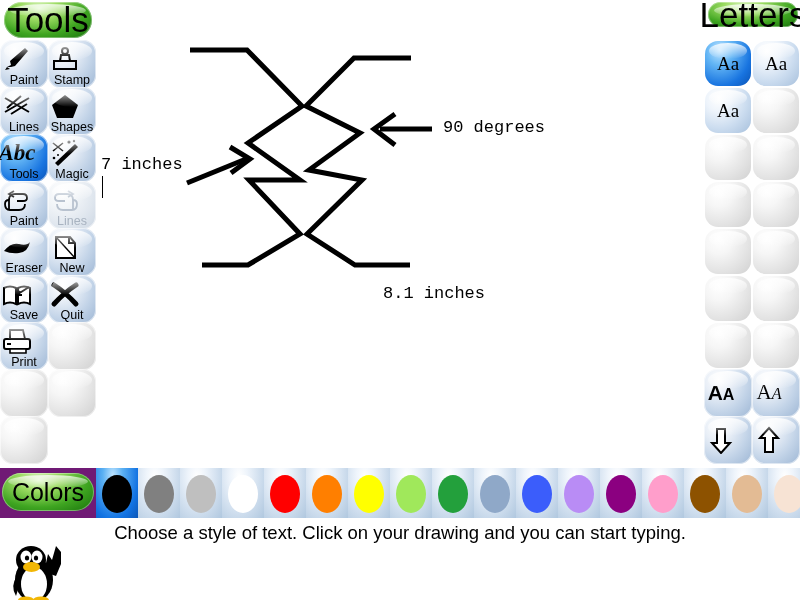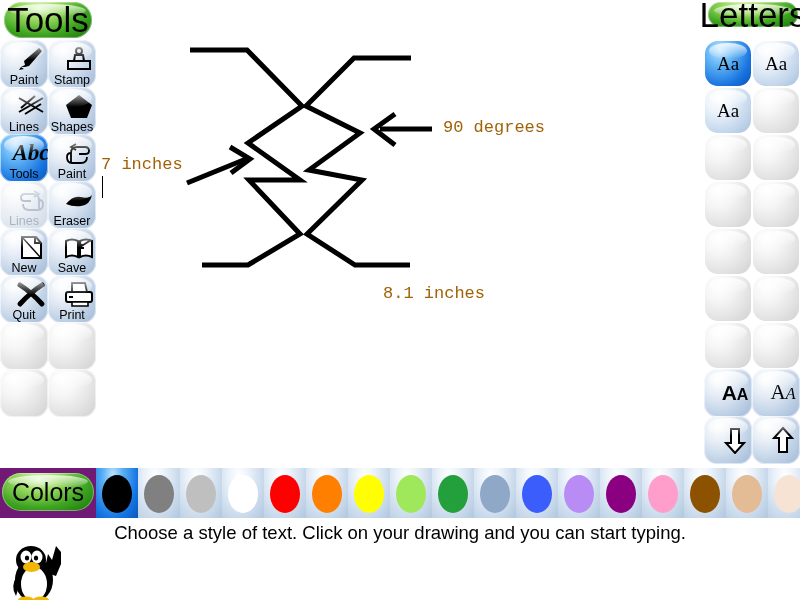--- a/index.html
+++ b/index.html
@@ -9,21 +9,21 @@
     font-family:"Liberation Sans", sans-serif;
   }
   #app{position:relative;width:800px;height:600px;}
 
   
   .btn{
     position:relative;width:48px;height:48px;
     border-radius:13px;
     background:radial-gradient(ellipse at 30% 22%, #ffffff 0%, #e9eff7 28%, #c3d4e8 62%, #9db6d4 100%);
     box-shadow:inset 0 0 0 1px rgba(255,255,255,.55);
-    display:flex;flex-direction:column;align-items:flex-end;justify-content:flex-end;
+    display:flex;flex-direction:column;align-items:flex-start;justify-content:flex-end;
     box-sizing:border-box;padding-bottom:1px;
     overflow:hidden;
   }
   .btn.sel{
     background:radial-gradient(ellipse at 32% 20%, #bfe4ff 0%, #64b6f5 30%, #1874e0 70%, #0a53b5 100%);
   }
   .btn.empty{
     background:radial-gradient(ellipse at 30% 22%, #ffffff 0%, #f6f6f6 30%, #e2e2e2 66%, #cfcfcf 100%);
   }
   .btn.disabled{
@@ -93,21 +93,21 @@
     background:linear-gradient(to bottom, rgba(255,255,255,.85), rgba(255,255,255,0));
   }
   .fontbtn .ftxt{position:relative;z-index:2;}
 
   
   #canvas{position:absolute;left:96px;top:0;width:608px;height:468px;background:#fff;overflow:hidden;}
   #canvas svg{display:block;}
   .canvtext{
     position:absolute;
     font-family:"Liberation Mono", monospace;
-    font-size:17px;color:#a16207;white-space:pre;
+    font-size:17px;color:#000000;white-space:pre;
   }
   .caret{
     position:absolute;width:1px;height:22px;background:#000;
   }
 
   
   #colorsrow{position:absolute;left:0;top:468px;width:800px;height:52px;background:#701a75;}
   .cswatch{
     position:absolute;top:0;width:42px;height:52px;
     background:radial-gradient(ellipse at 40% 16%, #ffffff 0%, #eef4fb 24%, #cfdeee 60%, #aec6de 100%);
@@ -190,20 +190,36 @@
             <div class="lbl">Shapes</div>
           </div>
         </div>
         <div class="cell">
           <div class="btn sel">
             <div class="gl"></div>
             <div class="ico">
               <span style="font-family:'Liberation Serif',serif;font-style:italic;font-weight:700;font-size:23px;line-height:23px;color:#000;">Abc</span>
             </div>
             <div class="lbl">Tools</div>
+          </div>
+        </div>
+        <div class="cell">
+          <div class="btn">
+            <div class="gl"></div>
+            <div class="ico">
+              <svg width="32" height="28" viewBox="0 0 32 28">
+                <path d="M6 24 L26 5 L29 8 L9 27 Z" fill="#000"></path>
+                <path d="M4 4 L14 12 M14 4 L4 12" stroke="#000" stroke-width="1.6"></path>
+                <circle cx="20" cy="3" r="1.6" fill="#000"></circle>
+                <circle cx="25" cy="2" r="1.2" fill="#000"></circle>
+                <circle cx="5" cy="19" r="1.3" fill="#000"></circle>
+                <circle cx="9" cy="16" r="1" fill="#000"></circle>
+              </svg>
+            </div>
+            <div class="lbl">Magic</div>
           </div>
         </div>
         <div class="cell">
           <div class="btn">
             <div class="gl"></div>
             <div class="ico">
               <svg width="32" height="28" viewBox="0 0 32 28">
                 <path d="M8 24 L8 14 Q8 8 14 8 L22 8 Q26 8 26 12 Q26 15 22 15 L16 15" fill="none" stroke="#000" stroke-width="1.8"></path>
                 <path d="M8 14 Q4 14 4 18 Q4 24 9 24 L18 24 Q24 24 24 18" fill="none" stroke="#000" stroke-width="1.8"></path>
                 <path d="M13 5 L8 8 L13 11" fill="none" stroke="#000" stroke-width="1.8"></path>

